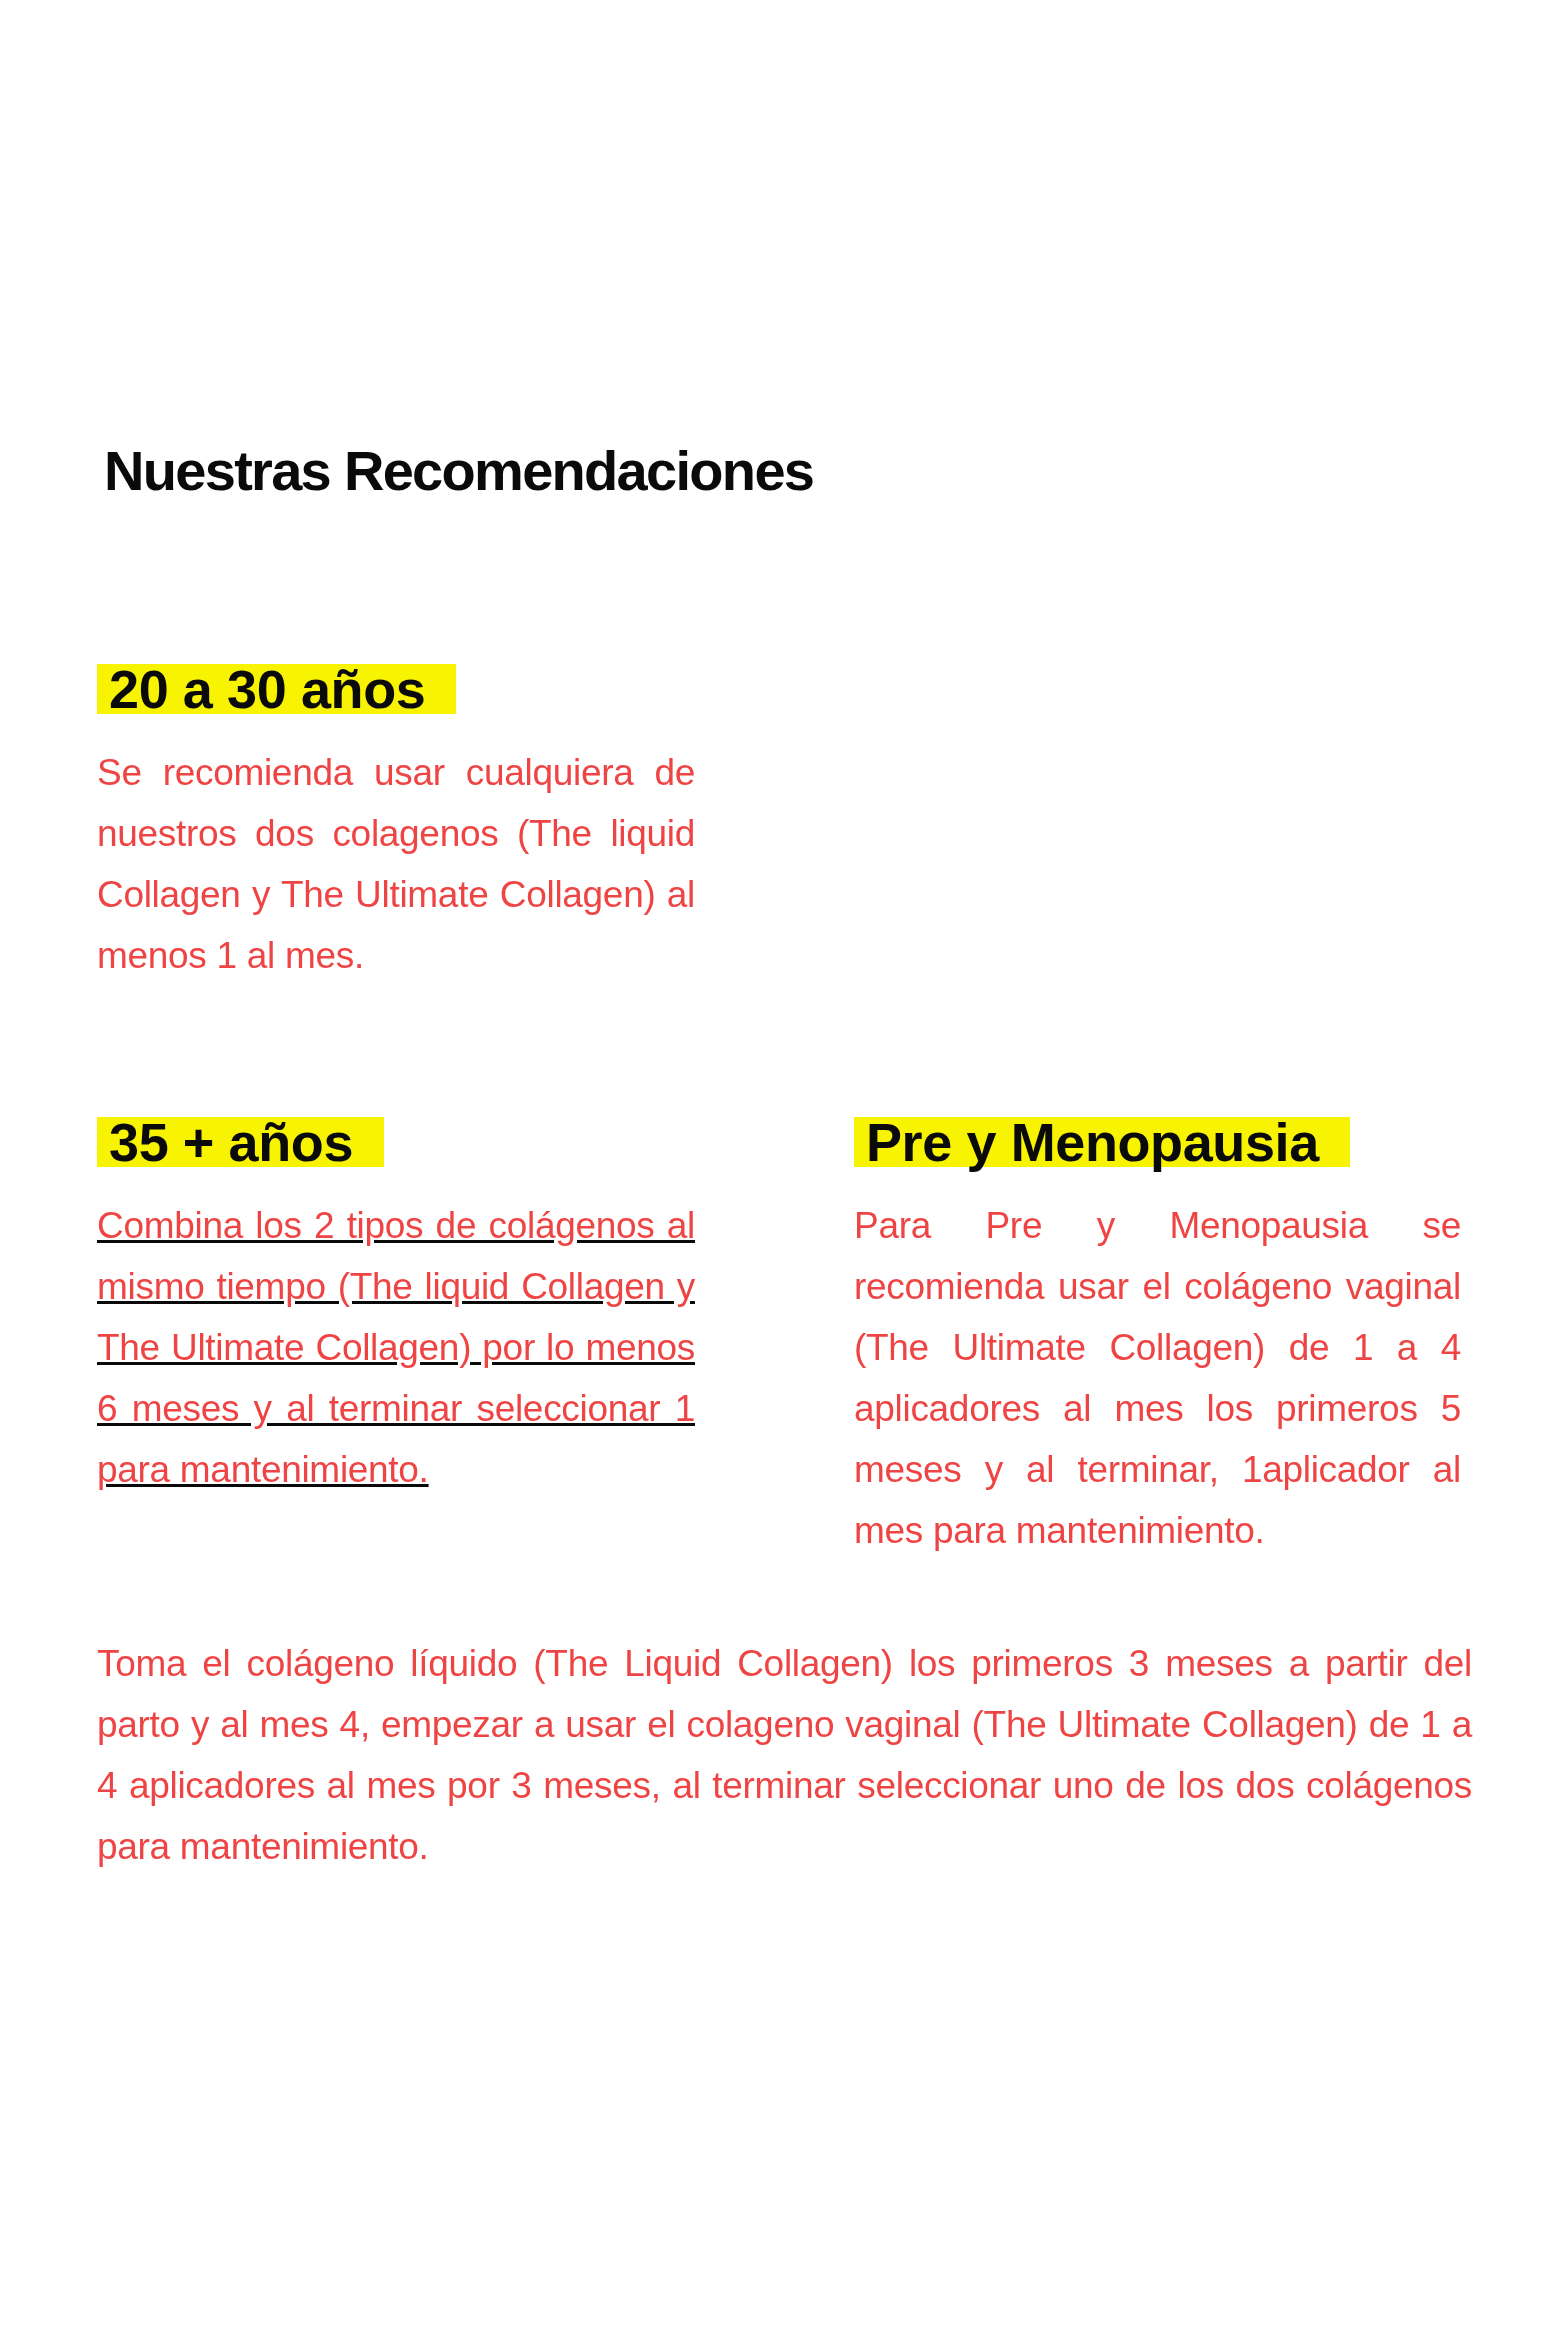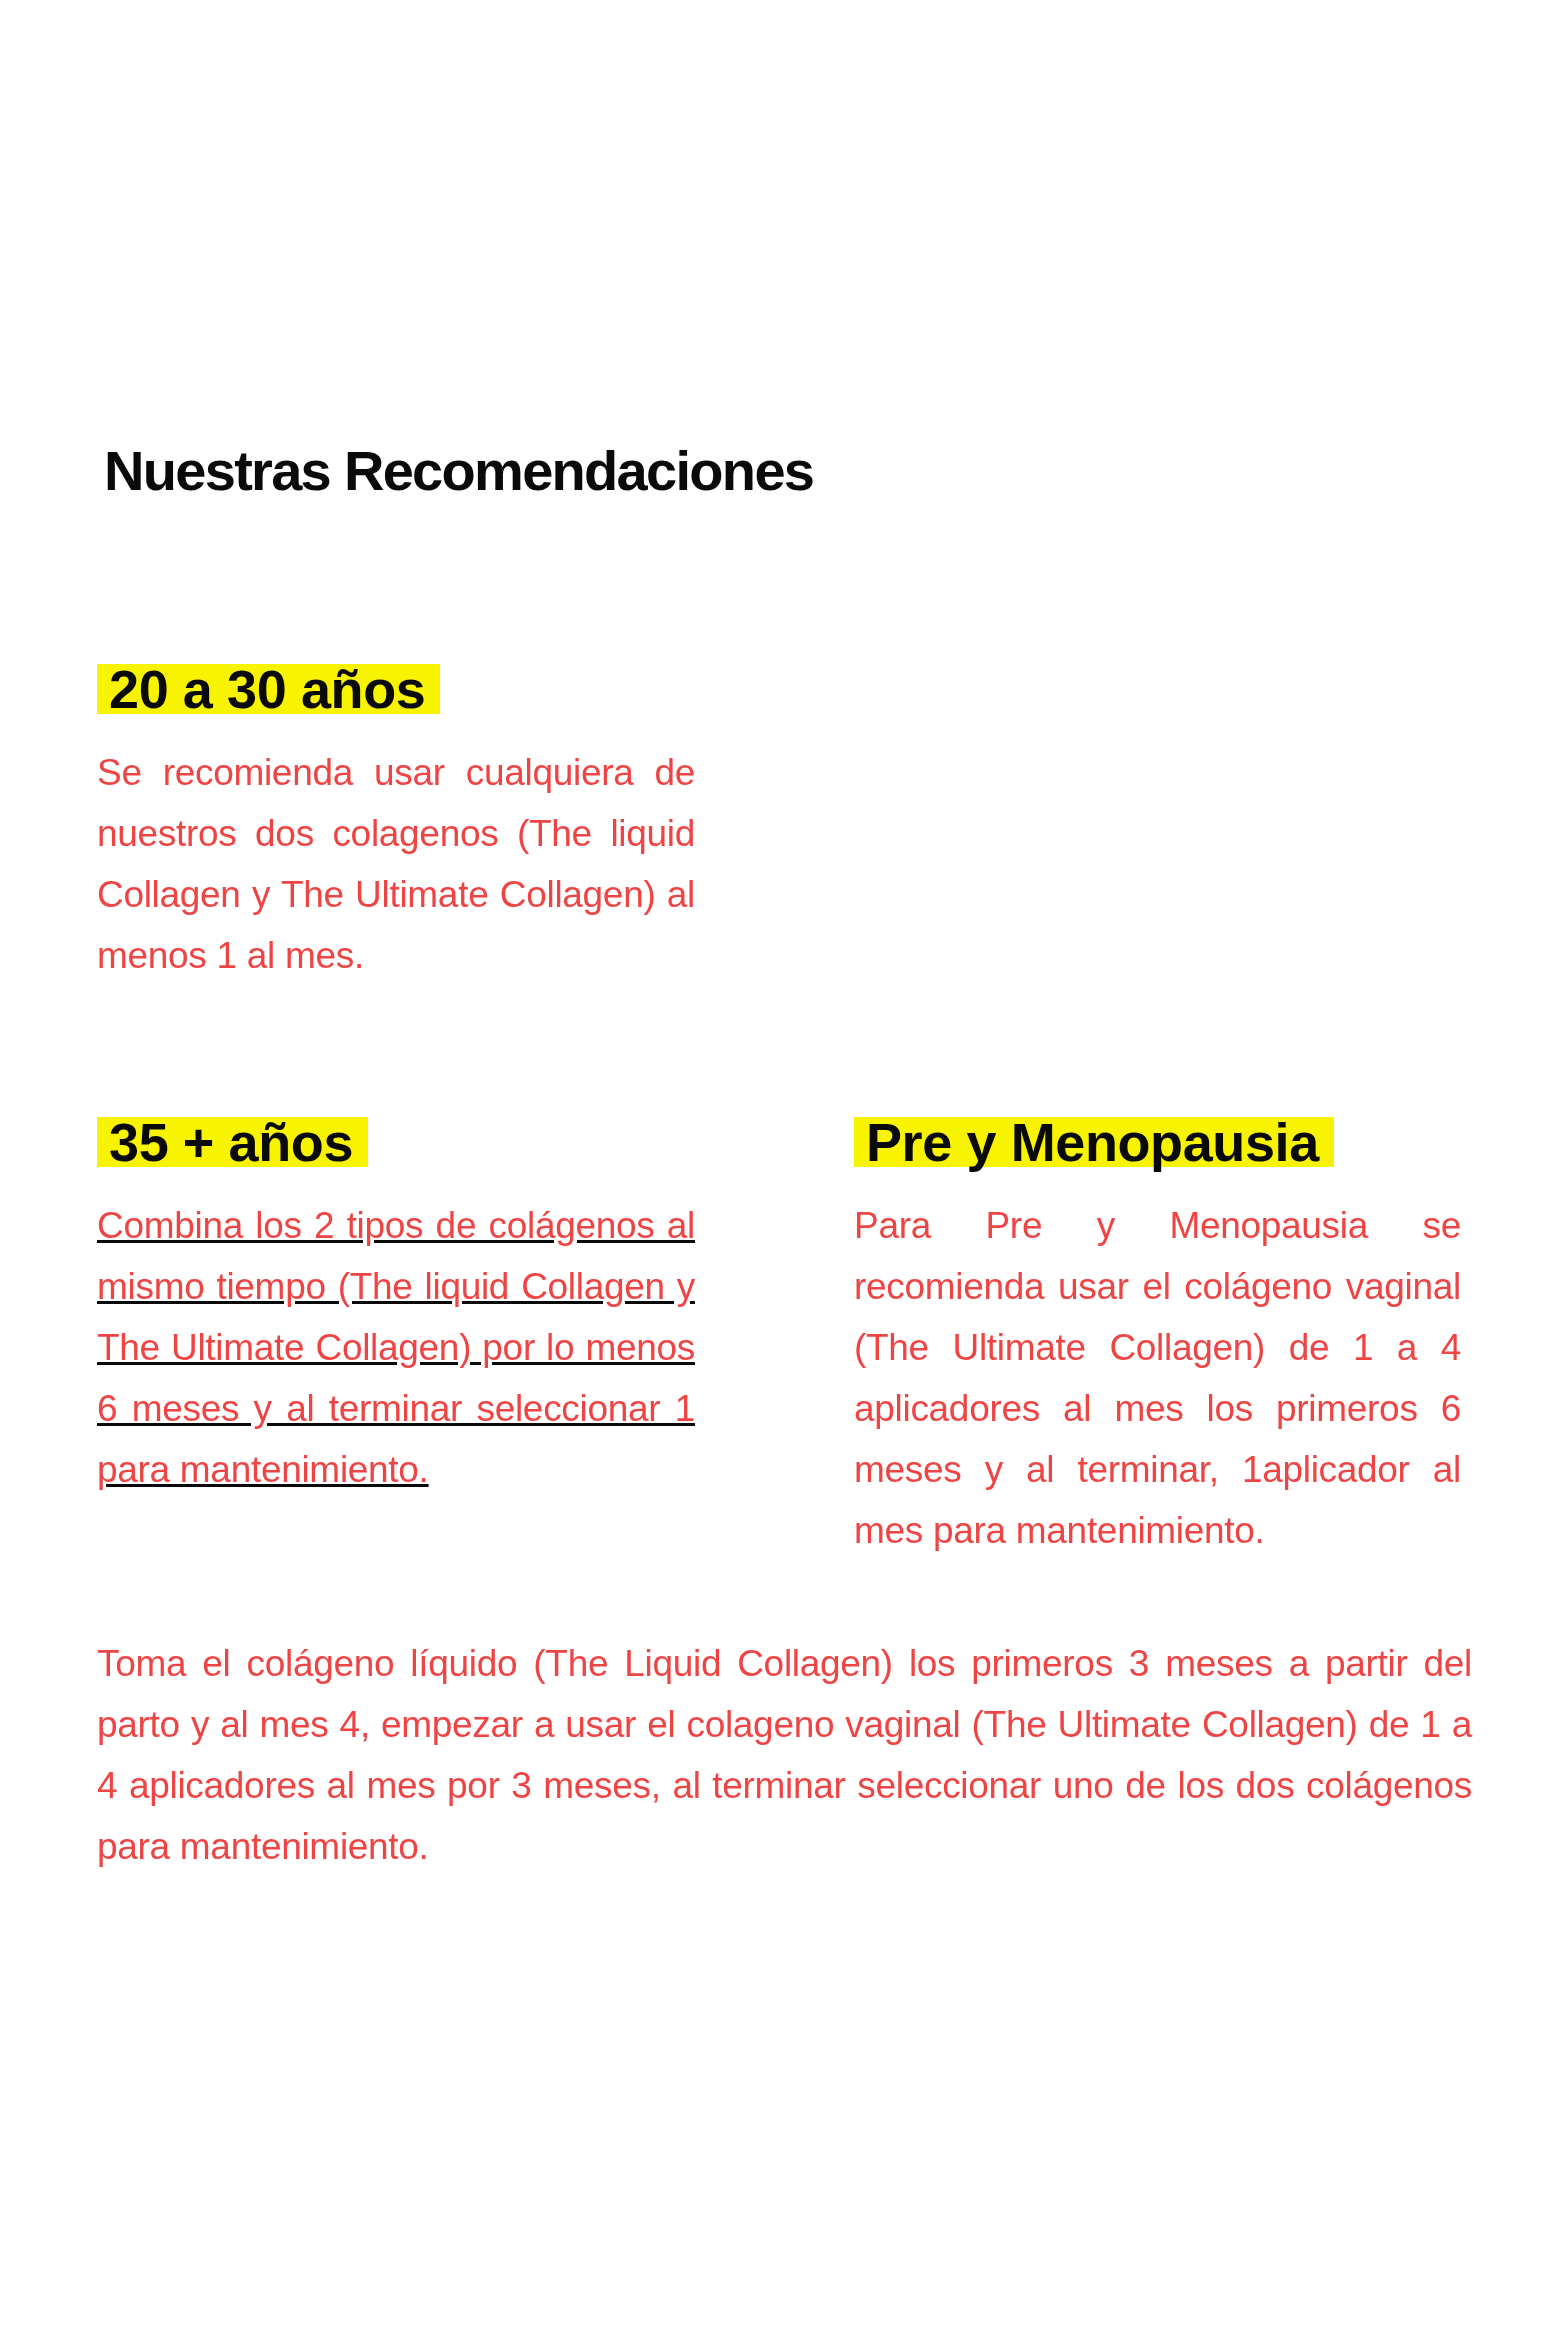--- a/index.html
+++ b/index.html
@@ -36,21 +36,21 @@
   .sec-35-plus { left: 97px;  top: 1117px; width: 598px; text-decoration: underline;  }
   .sec-pre-meno{ left: 854px; top: 1117px; width: 607px;  }
   .sec-post    { left: 97px;  top: 1627px; width: 1375px; }
   .heading {
     display: inline-block;
     background: var(--hl, #f8f300);
     font-size: 54px;
     line-height: 50px;
     font-weight: 700;
     letter-spacing: -0.4px;
-    padding: 0 15px 0 12px;
+    padding: 0 31px 0 12px;
     white-space: nowrap;
     color: #0a0a0a;
   }
   .body-text {
     margin: 28px 0 0 0;
     font-size: 37px;
     line-height: 61px;
     letter-spacing: -0.3px;
     text-align: justify;
     color: #ef4444;
@@ -72,21 +72,21 @@
   </section>
 
 
   <section class="section sec-35-plus">
     <span class="heading">35 + años</span>
     <p class="body-text">Combina los 2 tipos de colágenos al mismo tiempo (The liquid Collagen y The Ultimate Collagen) por lo menos 6 meses y al terminar seleccionar 1 para mantenimiento.</p>
   </section>
 
   <section class="section sec-pre-meno">
     <span class="heading">Pre y Menopausia</span>
-    <p class="body-text">Para Pre y Menopausia se recomienda usar el colágeno vaginal (The Ultimate Collagen) de 1 a 4 aplicadores al mes los primeros 6 meses y al terminar, 1aplicador al mes para mantenimiento.</p>
+    <p class="body-text">Para Pre y Menopausia se recomienda usar el colágeno vaginal (The Ultimate Collagen) de 1 a 4 aplicadores al mes los primeros 5 meses y al terminar, 1aplicador al mes para mantenimiento.</p>
   </section>
 
   <section class="section sec-post">
     <p class="body-text">Toma el colágeno líquido (The Liquid Collagen) los primeros 3 meses a partir del parto y al mes 4, empezar a usar el colageno vaginal (The Ultimate Collagen) de 1 a 4 aplicadores al mes por 3 meses, al terminar seleccionar uno de los dos colágenos para mantenimiento.</p>
   </section>
 
 </div>
 
 
 </body></html>

